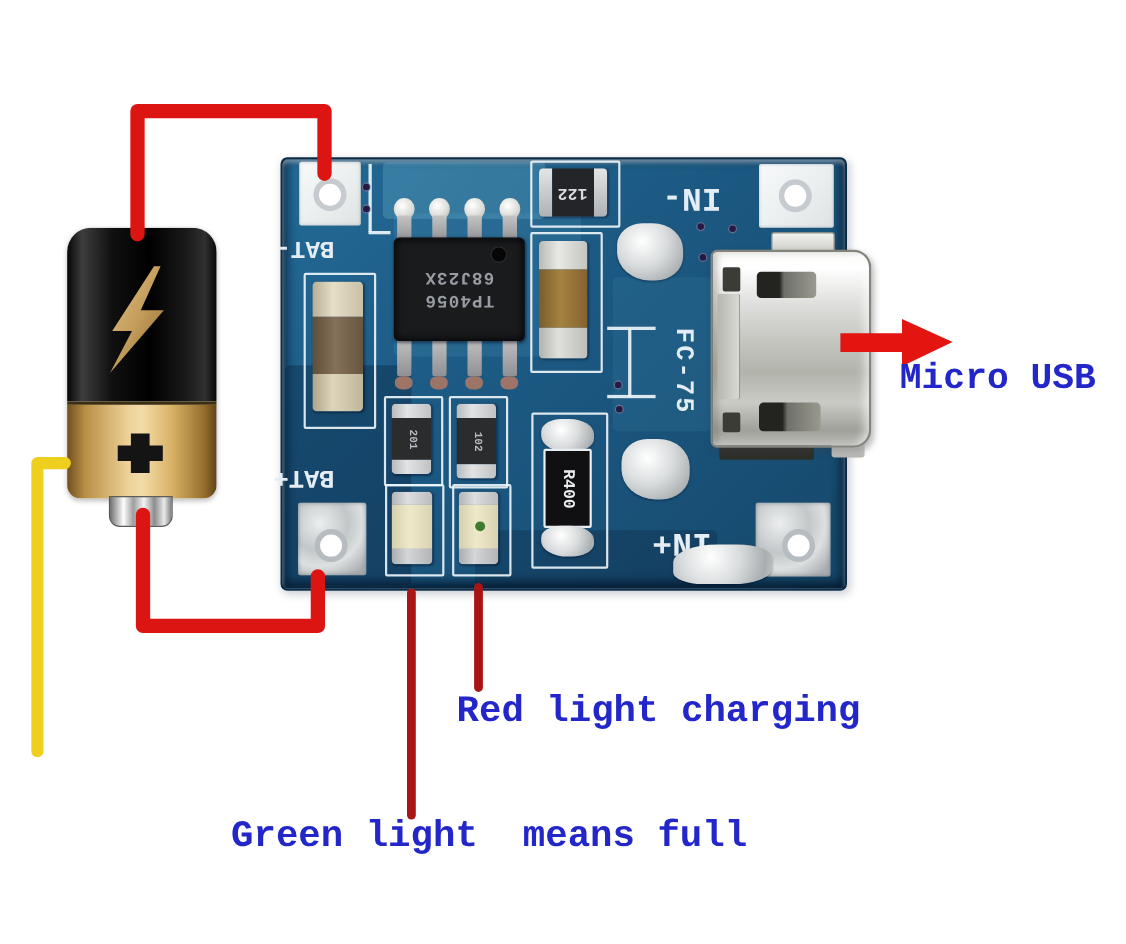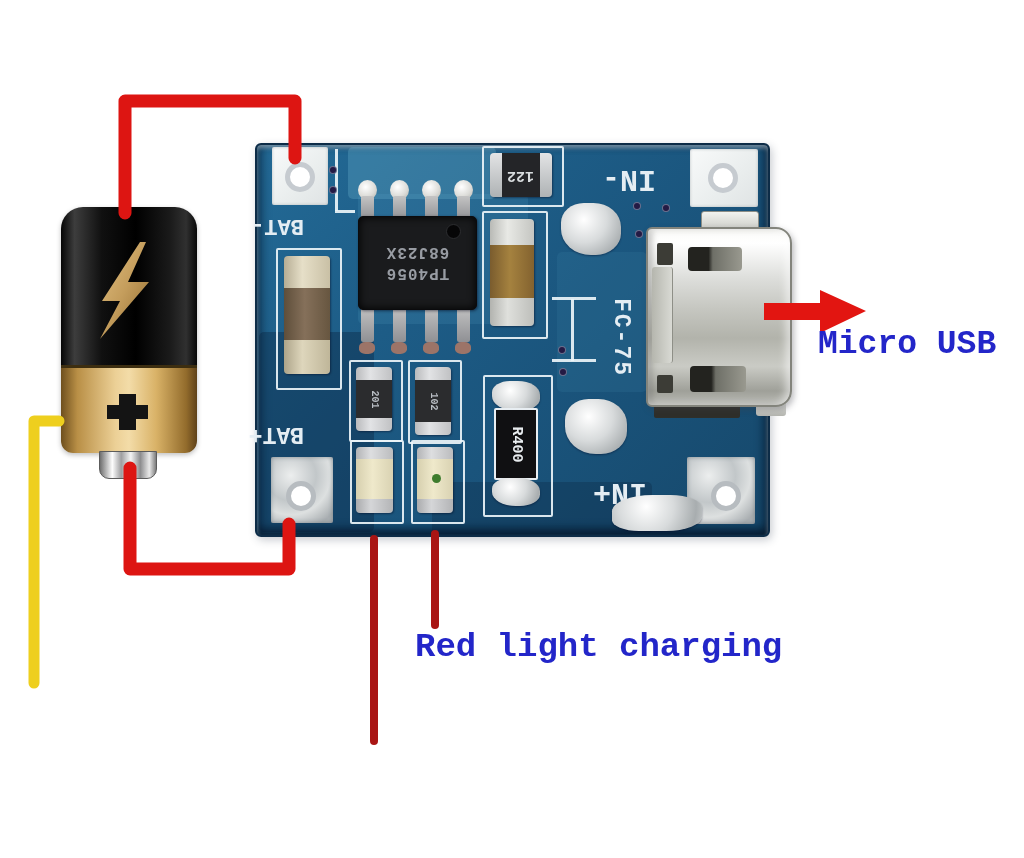--- a/index.html
+++ b/index.html
@@ -220,14 +220,15 @@
     <path d="M59,421 L34,421 L34,683" fill="none" stroke-width="11" stroke-linecap="round" stroke-linejoin="round" stroke="#eecf1e"></path>
     <path d="M374,539 L374,741" fill="none" stroke-width="8" stroke-linecap="round" stroke="#a91514"></path>
     <path d="M435,534 L435,625" fill="none" stroke-width="8" stroke-linecap="round" stroke="#a91514"></path>
     <path d="M764,303 H820 V290 L866,311 L820,333 V320 H764 Z" fill="#e21511"></path>
     <path d="M140,242 L102,301 L120,301 L100,339 L149,282 L128,282 L146,242 Z" fill="url(#goldG)"></path>
     <path d="M119,394 h17 v11 h12 v14 h-12 v11 h-17 v-11 h-12 v-14 h12 Z" fill="#141414"></path>
   </svg>
 
   <div class="lbl" style="left:818px;top:326px;font-size:33px;">Micro USB</div>
   <div class="lbl" style="left:398px;top:628px;margin-left:17px;">Red light charging</div>
+  <div class="lbl" style="left:210px;top:742px;">Green light  means full</div>
 
 </div>
 
 </body></html>

